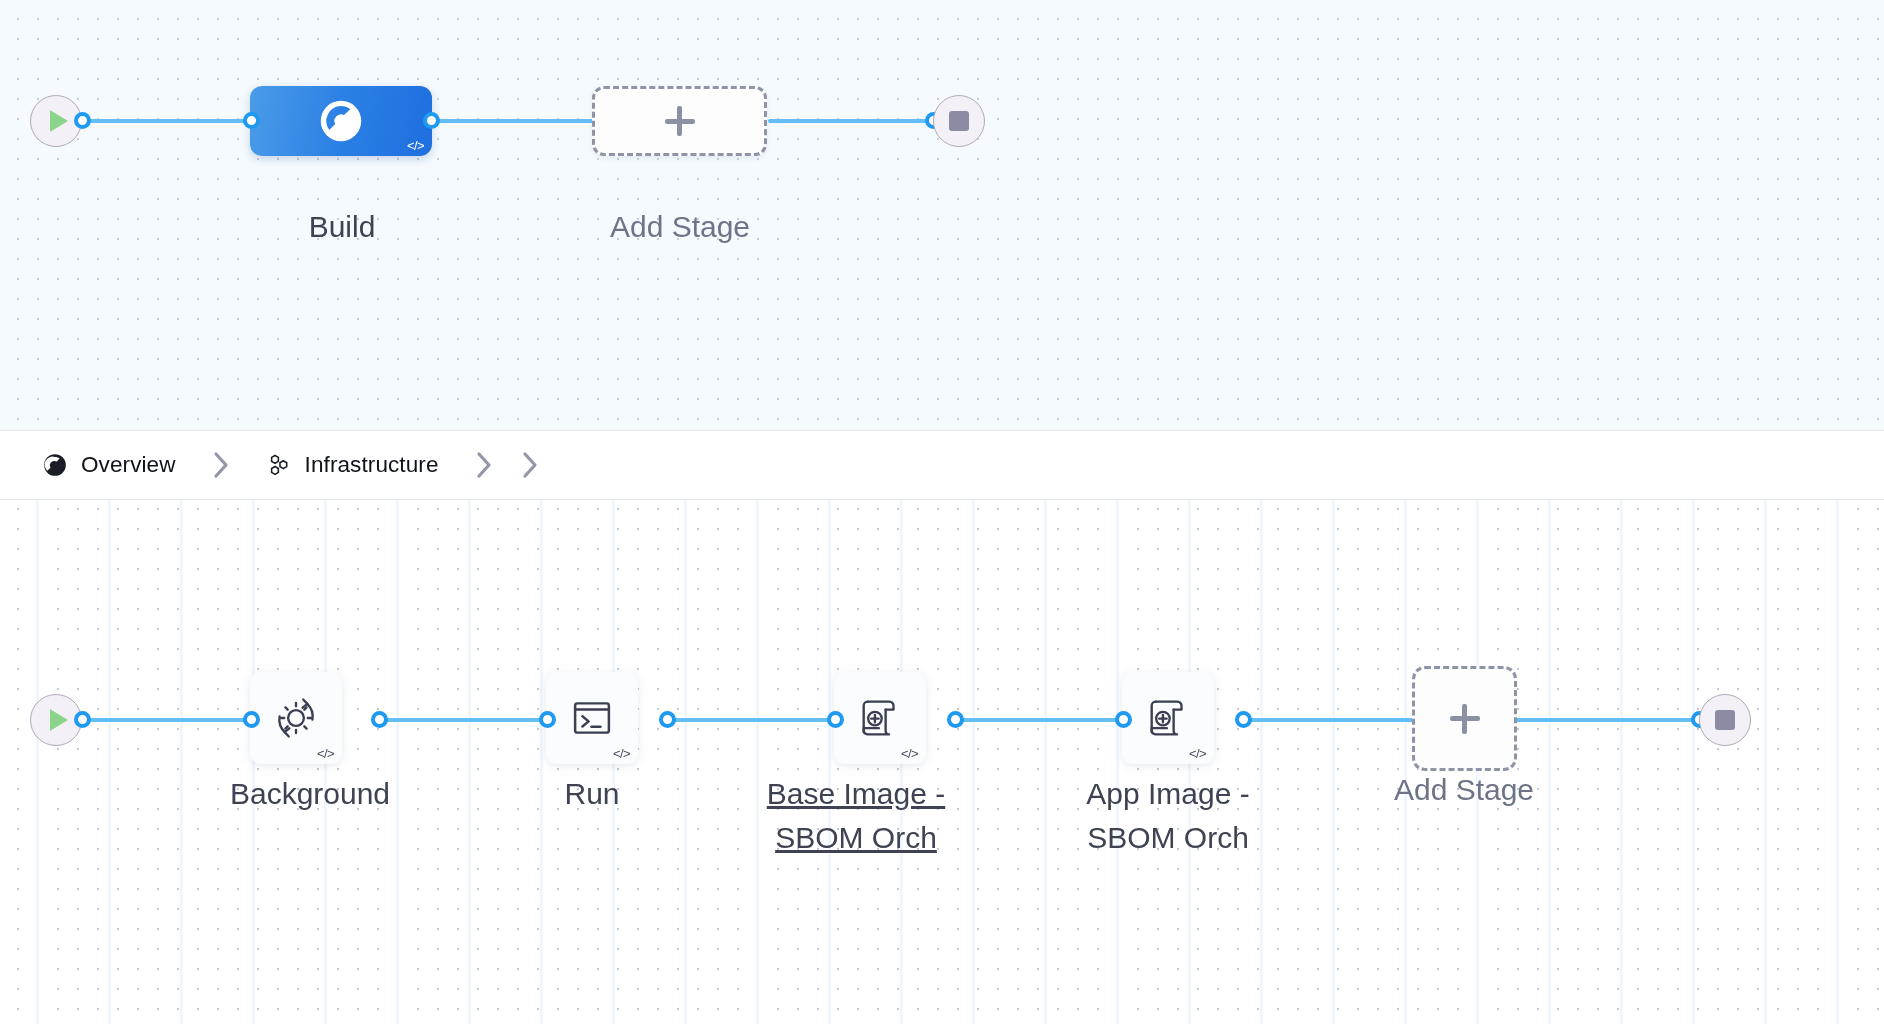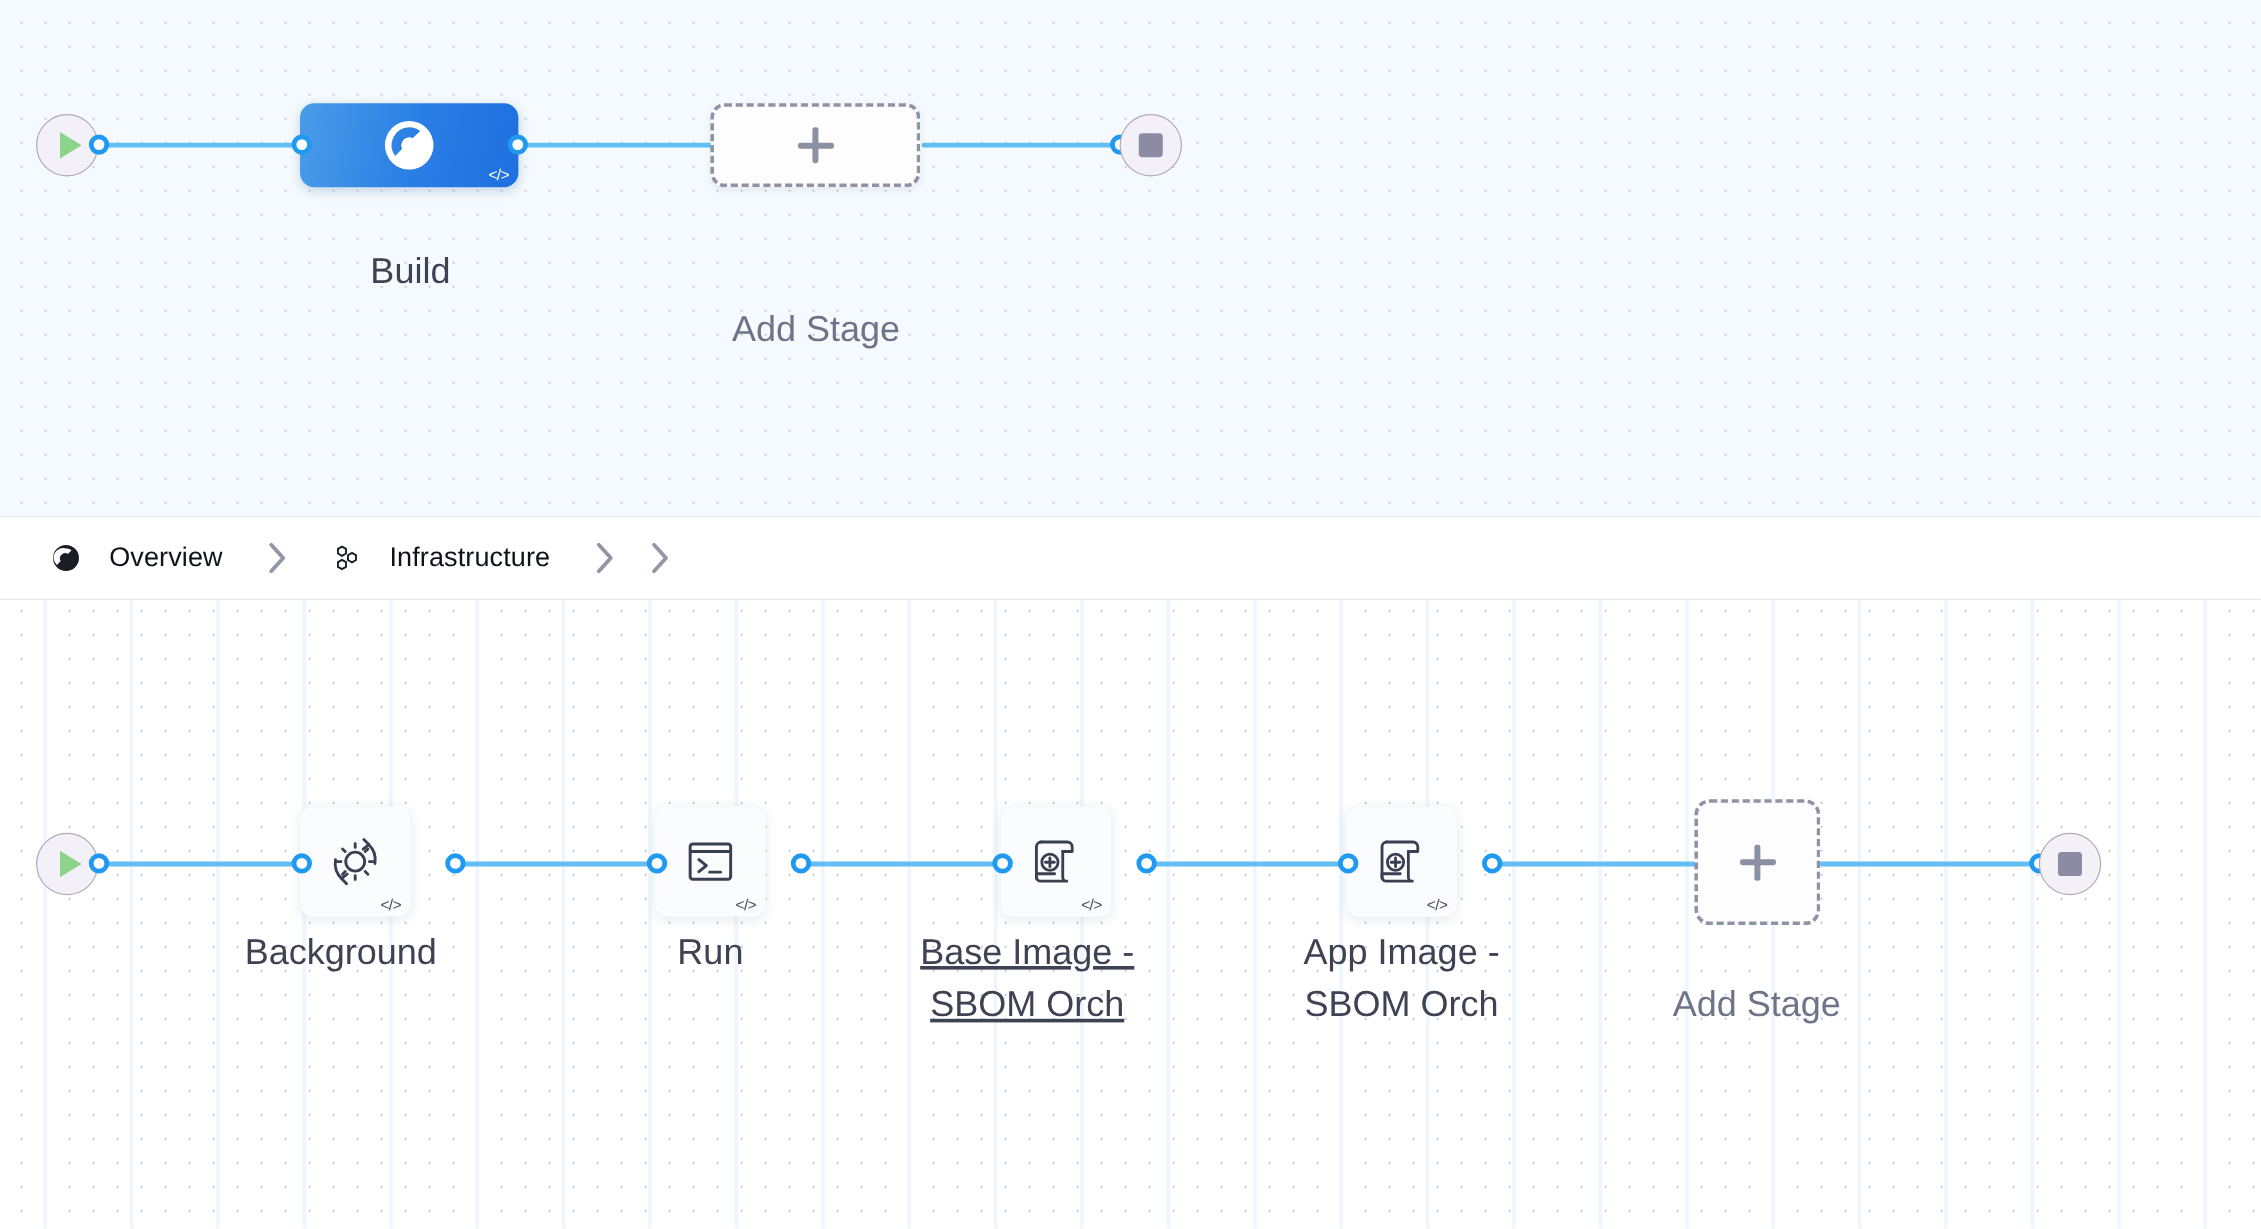--- a/index.html
+++ b/index.html
@@ -27,21 +27,21 @@
   .tabbar {
     position: absolute; left: 0; top: 430px;
     width: 1884px; height: 70px;
     background: #ffffff;
     border-top: 1px solid #e7eaee;
     border-bottom: 1px solid #e3e7ec;
     display: flex; align-items: center;
     padding-left: 20px;
   }
   .tab {
-    display: flex; align-items: center; gap: 23px;
+    display: flex; align-items: center; gap: 13px;
     height: 69px; padding: 0 22px;
     cursor: pointer; position: relative;
   }
   .tab .tab-label {
     font-size: 22.5px; color: #10121a; letter-spacing: .1px;
     white-space: nowrap;
   }
   .tab.active .tab-label { font-weight: bold; color: #0b0d14; }
   .tab.active::after {
     content: ""; position: absolute; left: 0; right: 0; bottom: -1px;
@@ -118,21 +118,21 @@
     content: ""; position: absolute; background: #8b90a3; border-radius: 2px;
   }
   .plus::before { left: 0; top: 12.5px; width: 30px; height: 5px; }
   .plus::after  { top: 0; left: 12.5px; height: 30px; width: 5px; }
 
   .node-caption {
     position: absolute; text-align: center;
     font-size: 30px; color: #3e4252; line-height: 1.45;
     white-space: pre-line;
   }
-  .caption-muted { color: #6e7487; margin-top: 48px; }
+  .caption-muted { color: #6e7487; }
 
   
   .step-node {
     position: absolute; width: 92px; height: 92px; border-radius: 11px;
     background: #fbfcfd;
     box-shadow: 0 2px 10px rgba(70,90,120,.13);
     display: flex; align-items: center; justify-content: center;
     cursor: pointer;
   }
   .add-step-node {
@@ -245,21 +245,21 @@
           <path d="M33.8 11.2a16 16 0 0 1 4.8 14.2"></path>
           <path d="M30.4 7.6l3.7 3.8-4.2 3.4"></path>
           <path d="M14.2 36.8A16 16 0 0 1 9.4 22.6"></path>
           <path d="M17.6 40.4l-3.7-3.8 4.2-3.4"></path>
         </g>
       </svg>
       <span class="code-badge">&lt;/&gt;</span>
     </div>
     <div class="dot" style="left:243px; top:211px;"></div>
     <div class="dot" style="left:371px; top:211px;"></div>
-    <div class="node-caption" style="left:164px; top:272px; width:240px;">Background</div>
+    <div class="node-caption" style="left:190px; top:272px; width:240px;">Background</div>
 
     <div class="step-node" style="left:546px; top:172px;">
       <svg class="sicon" viewBox="0 0 48 48">
         <rect x="9" y="11" width="30" height="26" rx="2" fill="none" stroke="#3a3f51" stroke-width="2.2"></rect>
         <path d="M9 16.5h30" stroke="#3a3f51" stroke-width="2.2"></path>
         <path d="M15.5 22.5 21 27l-5.5 4.5" fill="none" stroke="#3a3f51" stroke-width="2.2" stroke-linecap="round" stroke-linejoin="round"></path>
         <path d="M23.5 31.8h8" stroke="#3a3f51" stroke-width="2.2" stroke-linecap="round"></path>
       </svg>
       <span class="code-badge">&lt;/&gt;</span>
     </div>

